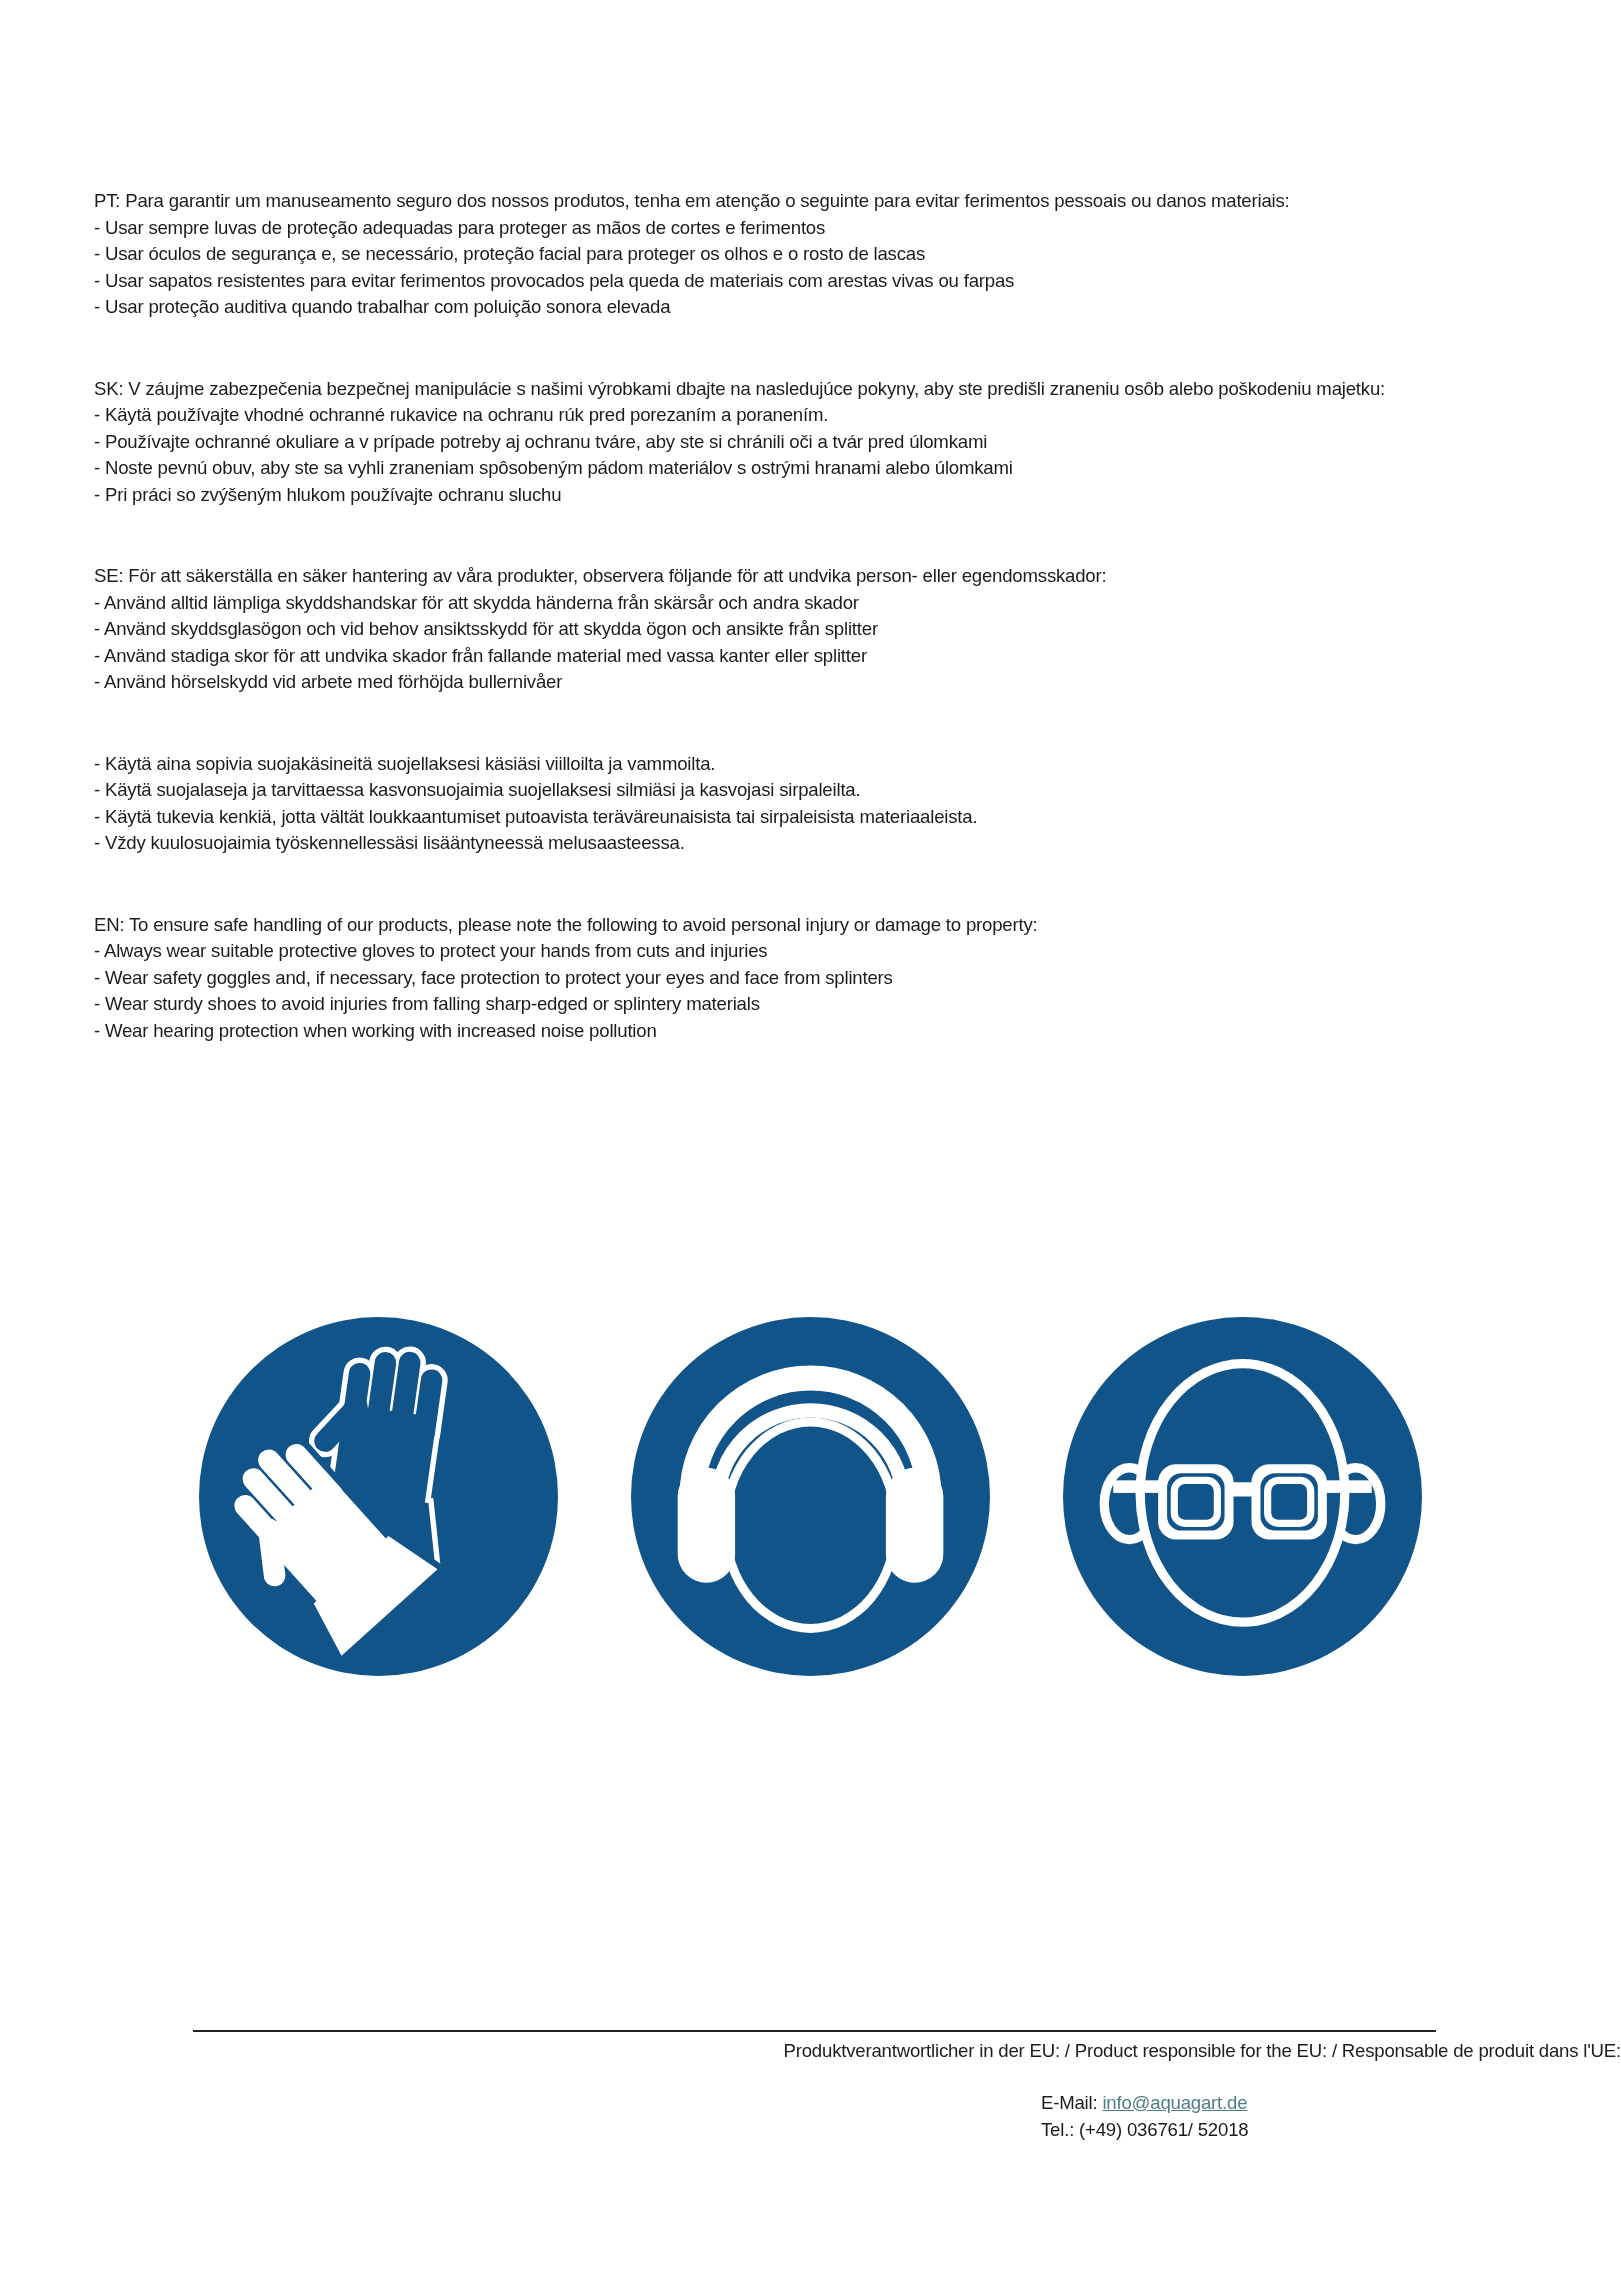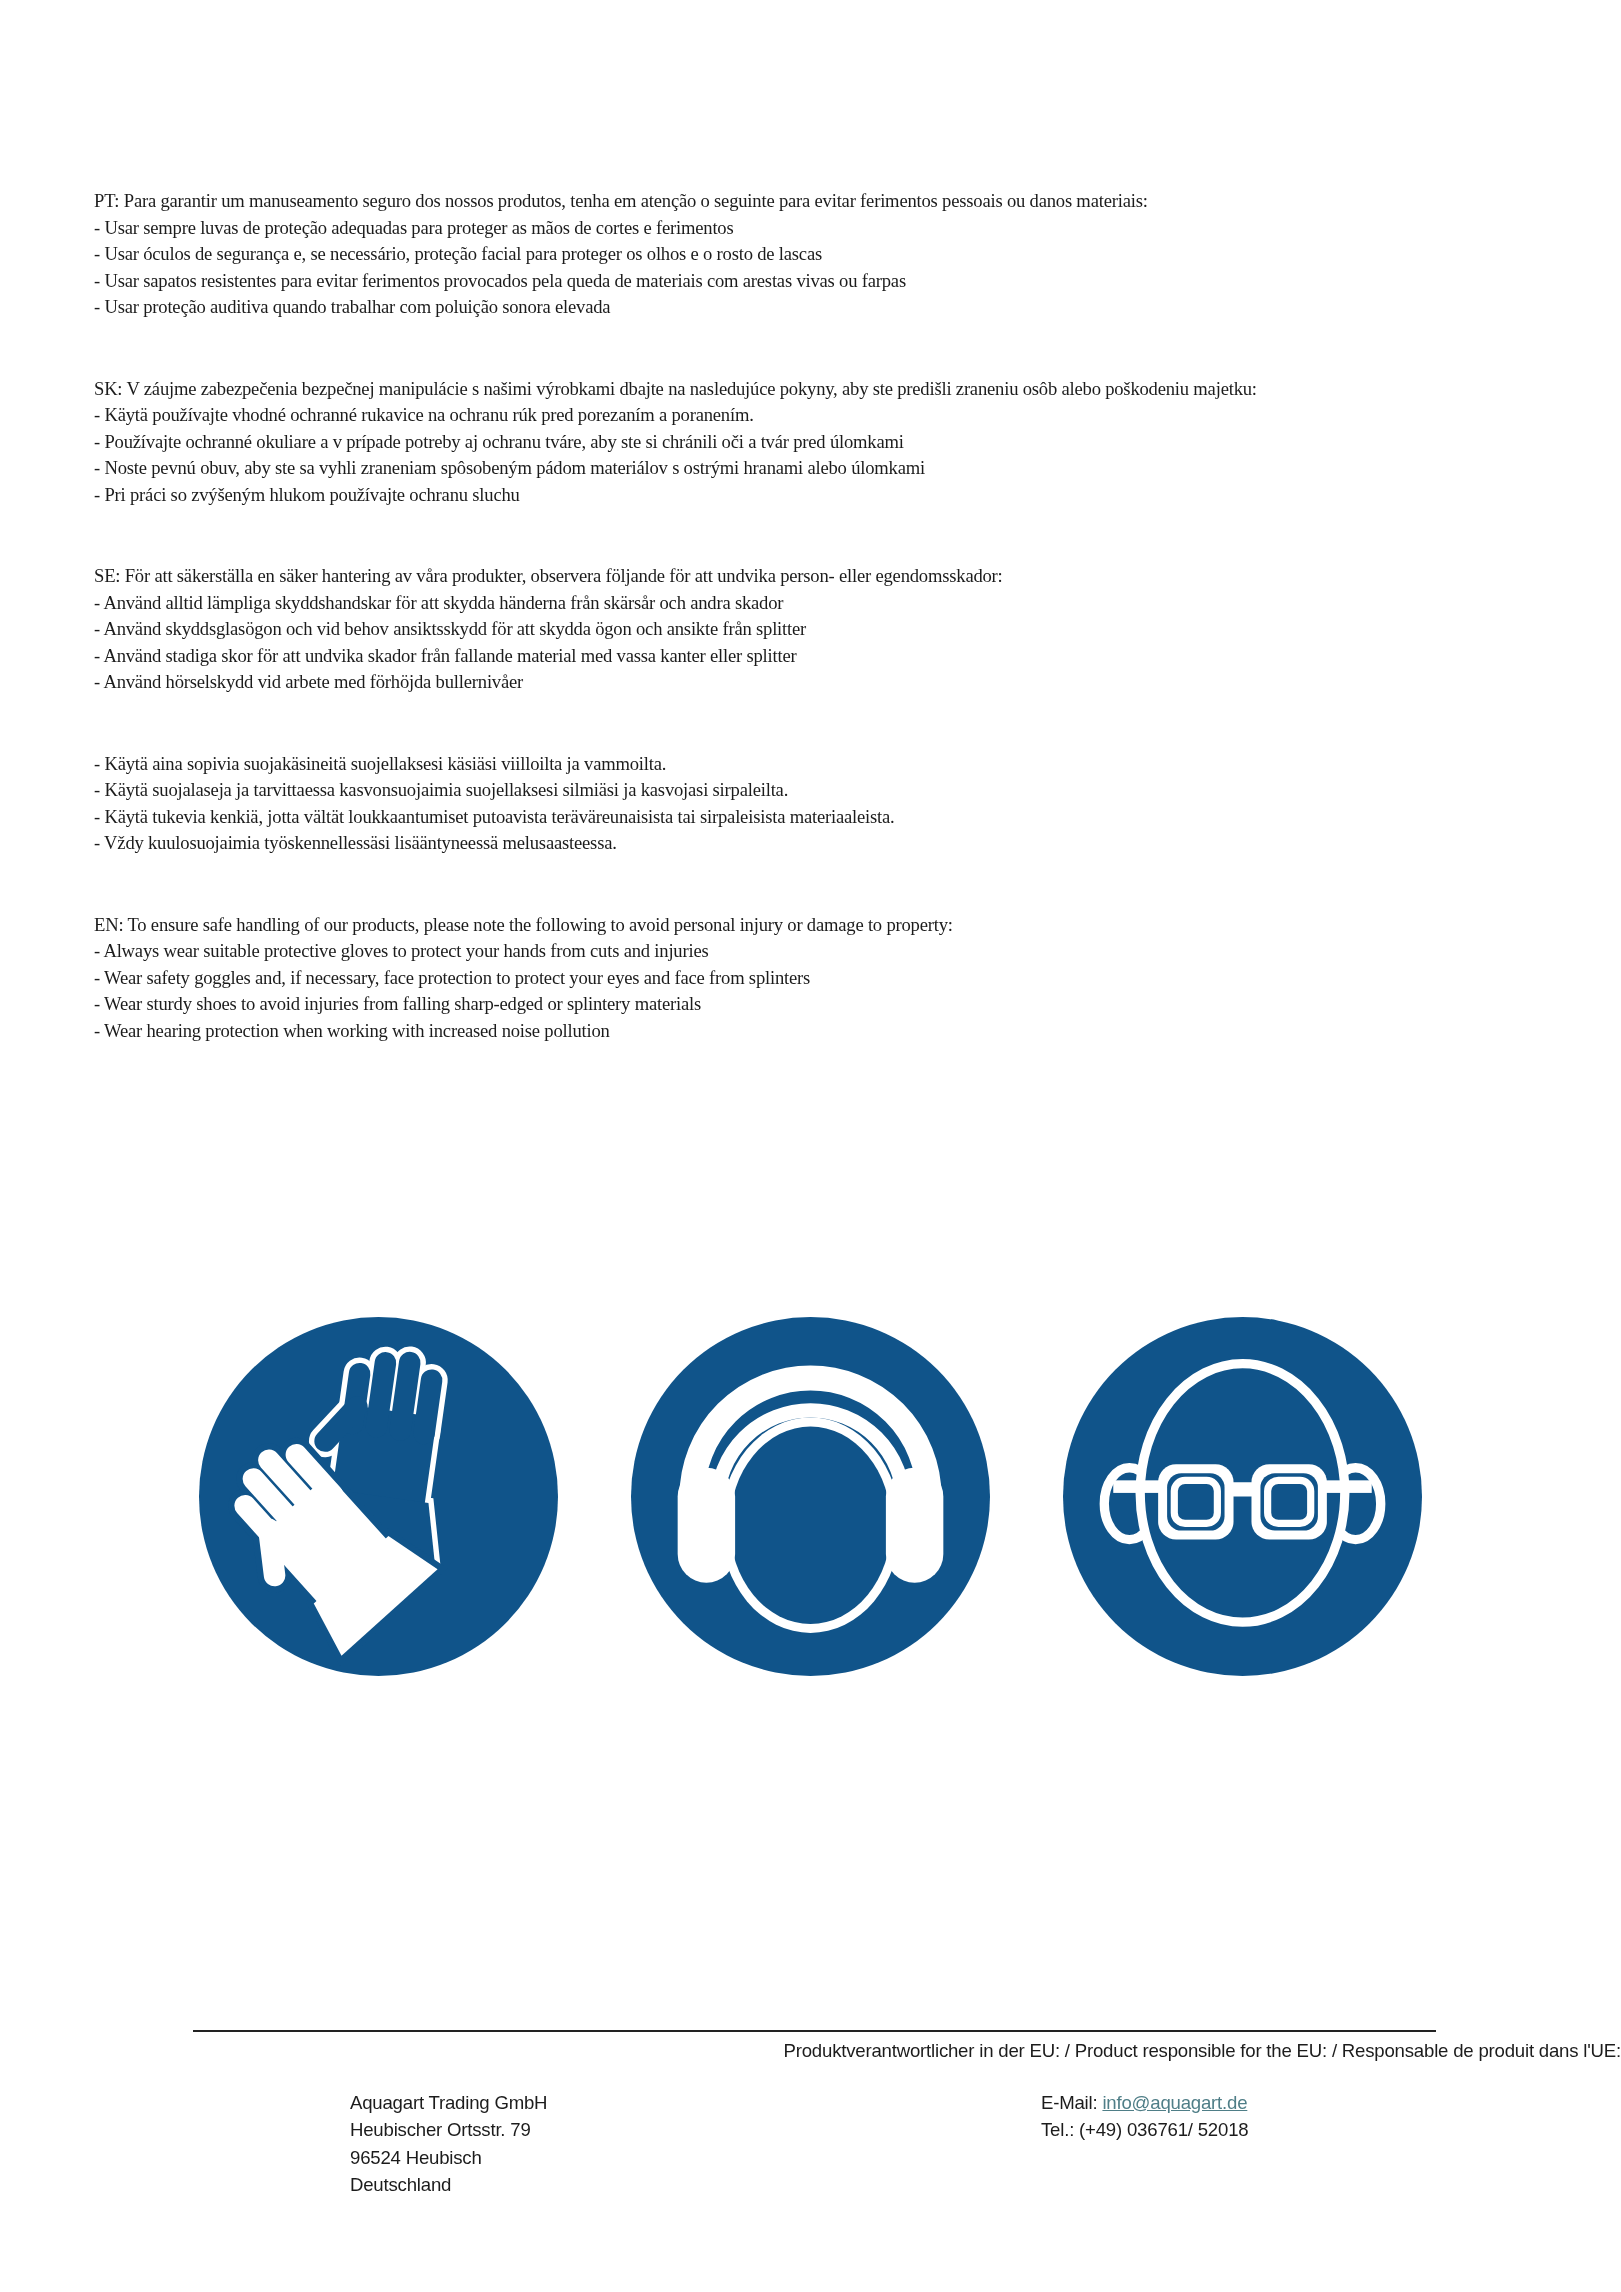--- a/index.html
+++ b/index.html
@@ -15,21 +15,20 @@
 
   
   .sections { position: absolute; left: 94px; top: 188px; }
   .lang-section { margin: 0 0 55px 0; }
   .lang-section p {
     margin: 0;
     font-size: 18.6px;
     line-height: 26.5px;
     letter-spacing: -0.2px;
     white-space: nowrap;
-    font-family: Liberation Serif, serif;
   }
 
   
   .icons-row {
     position: absolute;
     top: 1317px;
     left: 0;
     width: 100%;
     display: flex;
     justify-content: center;
@@ -194,26 +193,20 @@
         <rect x="45.5" y="46" width="9" height="4" rx="2" fill="#ffffff"></rect>
       </svg>
     </div>
 
   </div>
 
   <div class="footer-rule"></div>
 
   <p class="footer-title">Produktverantwortlicher in der EU: / Product responsible for the EU: / Responsable de produit dans l'UE:</p>
 
-  <div class="footer-address">
-    <p>Aquagart Trading GmbH</p>
-    <p>Heubischer Ortsstr. 79</p>
-    <p>96524 Heubisch</p>
-    <p>Deutschland</p>
-  </div>
 
   <div class="footer-contact">
     <p><span>E-Mail: </span><a class="email-link">info@aquagart.de</a></p>
     <p>Tel.: (+49) 036761/ 52018</p>
   </div>
 
 </div>
 
 
 </body></html>

